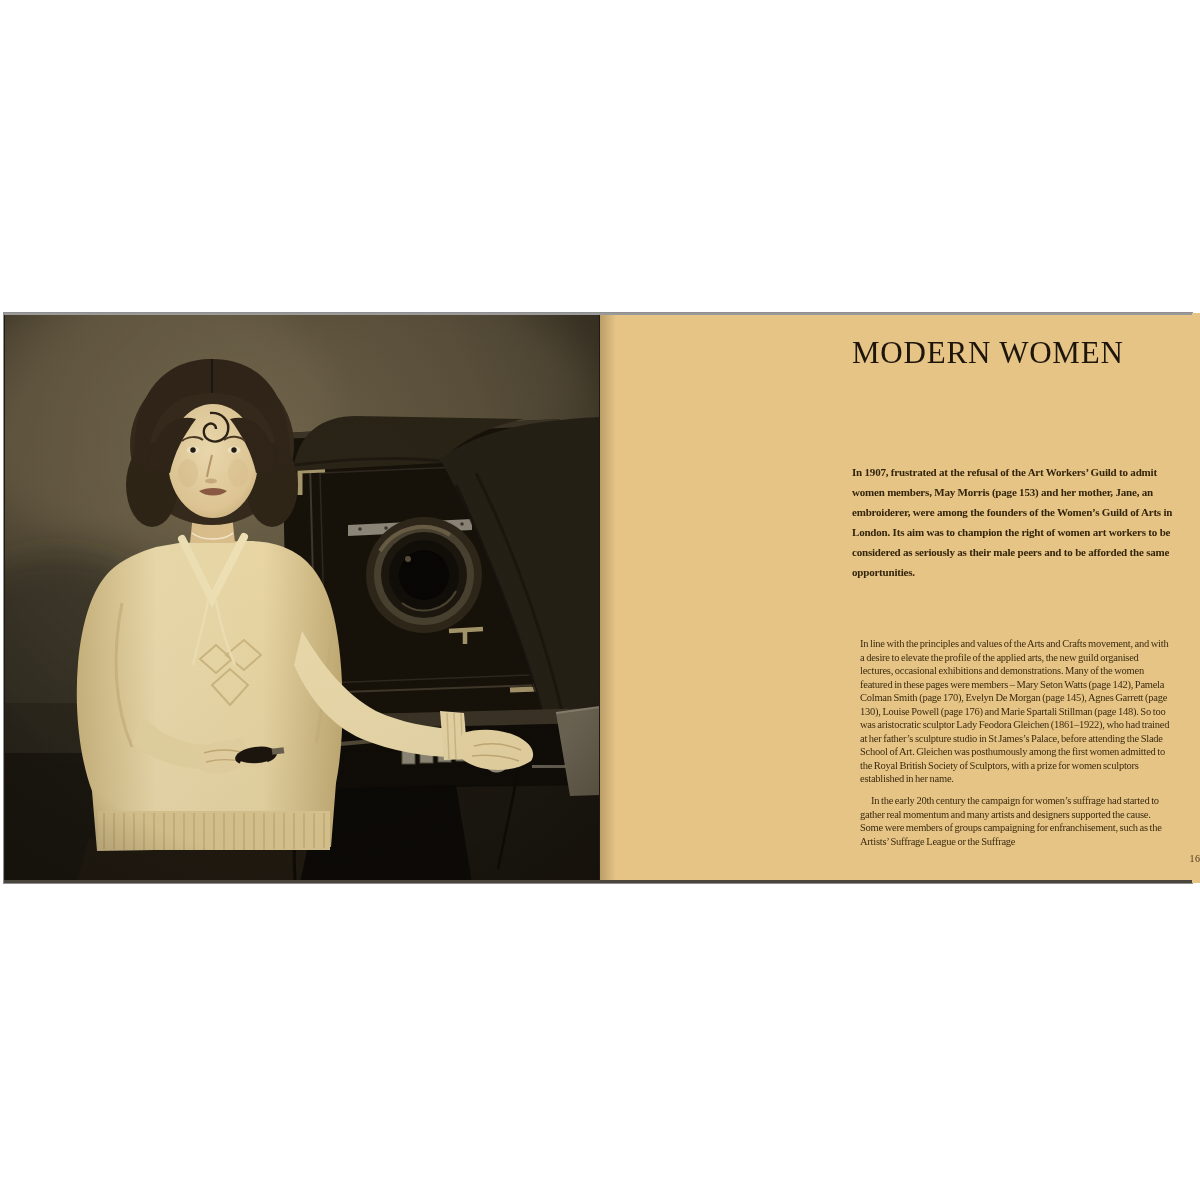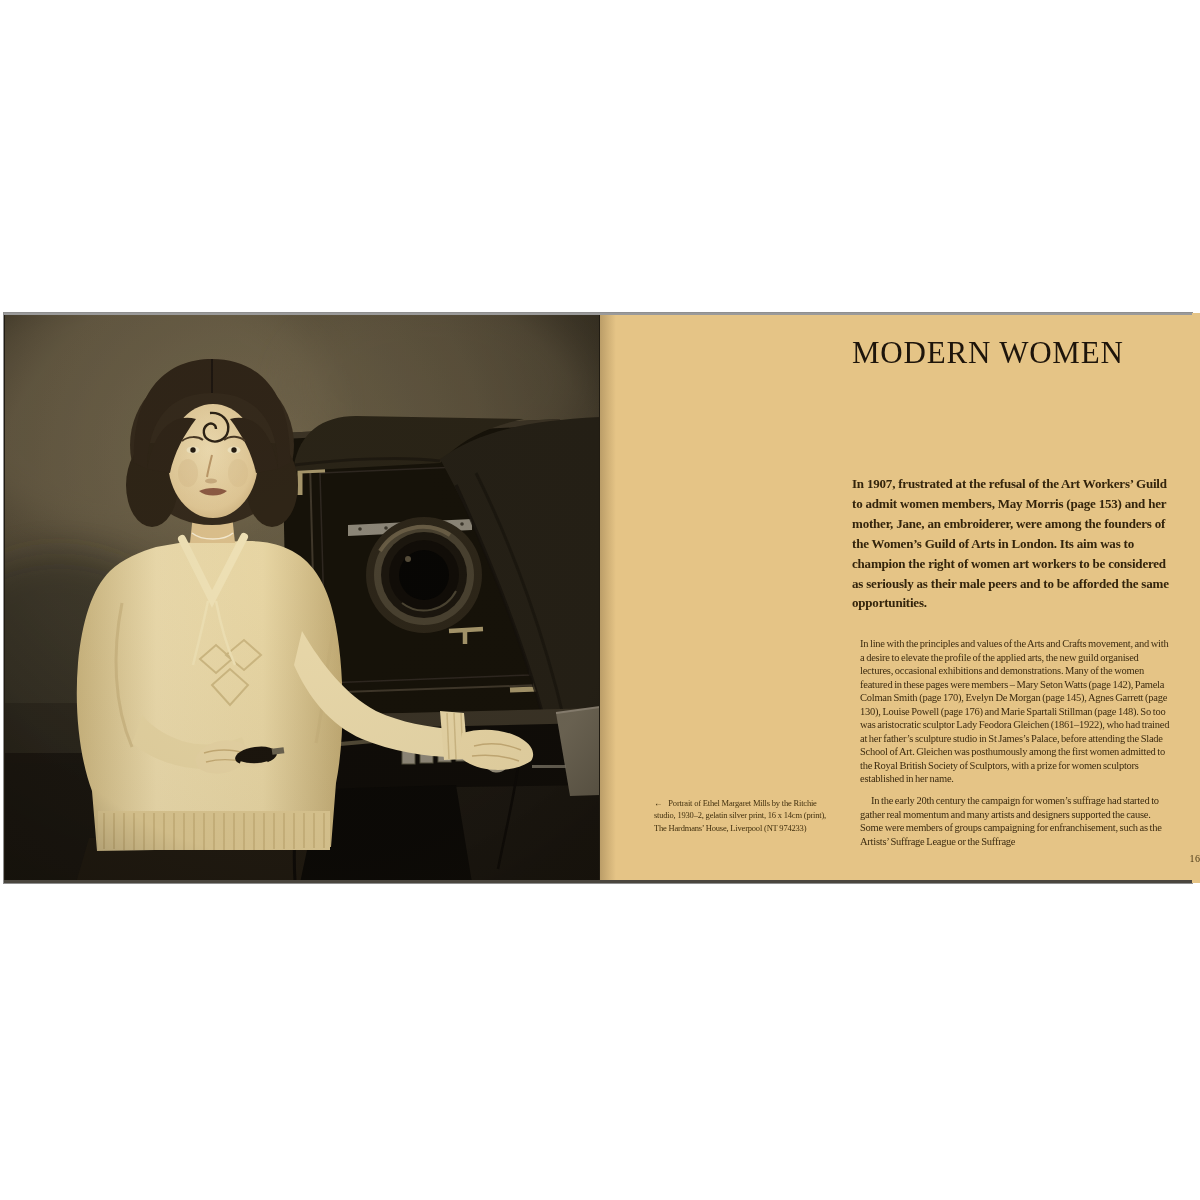--- a/index.html
+++ b/index.html
@@ -14,22 +14,22 @@
   .page-left{position:absolute;left:0;top:0;width:596px;height:570px;overflow:hidden;
           background:#453c2c;}
   .page-left svg{display:block;}
   .page-right{position:absolute;left:596px;top:0;width:592px;height:570px;
           background:#e5c486;overflow:hidden;padding-left:36px;}
   .page-right .gutter{position:absolute;left:0;top:0;bottom:0;width:16px;
           background:linear-gradient(90deg,rgba(90,68,34,0.30),rgba(90,68,34,0));}
   .chapter-title{position:absolute;left:252px;top:22px;width:330px;
           font-size:31px;line-height:1.15;letter-spacing:0.8px;
           color:#1e150b;white-space:nowrap;}
-  .intro{position:absolute;left:252px;top:161px;width:326px;
-          font-size:13px;line-height:19.9px;font-weight:600;
+  .intro{position:absolute;left:252px;top:150px;width:326px;
+          font-size:11px;line-height:19.9px;font-weight:600;
           letter-spacing:-0.2px;color:#33240c;}
   .body-col{position:absolute;left:252px;top:316px;width:326px;
           font-size:10.5px;line-height:13.55px;color:#3d2c11;
           letter-spacing:-0.25px;word-spacing:-0.6px;}
   .body-col p{margin:8px;}
   .body-col p.indent{text-indent:11px;}
   .photo-caption{position:absolute;left:54px;top:484px;width:172px;
           font-size:8.5px;line-height:12.3px;letter-spacing:-0.2px;
           color:#43310f;}
   .photo-caption .arrow{margin-right:6px;}
@@ -270,21 +270,18 @@
 
       <div class="chapter-title">MODERN WOMEN</div>
 
       <div class="intro">In 1907, frustrated at the refusal of the Art Workers’ Guild to admit women members, May Morris (page 153) and her mother, Jane, an embroiderer, were among the founders of the Women’s Guild of Arts in London. Its aim was to champion the right of women art workers to be considered as seriously as their male peers and to be afforded the same opportunities.</div>
 
       <div class="body-col">
         <p>In line with the principles and values of the Arts and Crafts movement, and with a desire to elevate the profile of the applied arts, the new guild organised lectures, occasional exhibitions and demonstrations. Many of the women featured in these pages were members – Mary Seton Watts (page 142), Pamela Colman Smith (page 170), Evelyn De Morgan (page 145), Agnes Garrett (page 130), Louise Powell (page 176) and Marie Spartali Stillman (page 148). So too was aristocratic sculptor Lady Feodora Gleichen (1861–1922), who had trained at her father’s sculpture studio in St James’s Palace, before attending the Slade School of Art. Gleichen was posthumously among the first women admitted to the Royal British Society of Sculptors, with a prize for women sculptors established in her name.</p>
         <p class="indent">In the early 20th century the campaign for women’s suffrage had started to gather real momentum and many artists and designers supported the cause. Some were members of groups campaigning for enfranchisement, such as the Artists’ Suffrage League or the Suffrage</p>
       </div>
 
-      <div class="photo-caption">
-        <span class="arrow">←</span><span>Portrait of Ethel Margaret Mills by the Ritchie studio, 1930–2, gelatin silver print, 16 x 14cm (print), The Hardmans’ House, Liverpool (NT 974233)</span>
-      </div>
 
       <div class="page-number">163</div>
     </div>
 
   </div>
 </div>
 
 </body></html>

